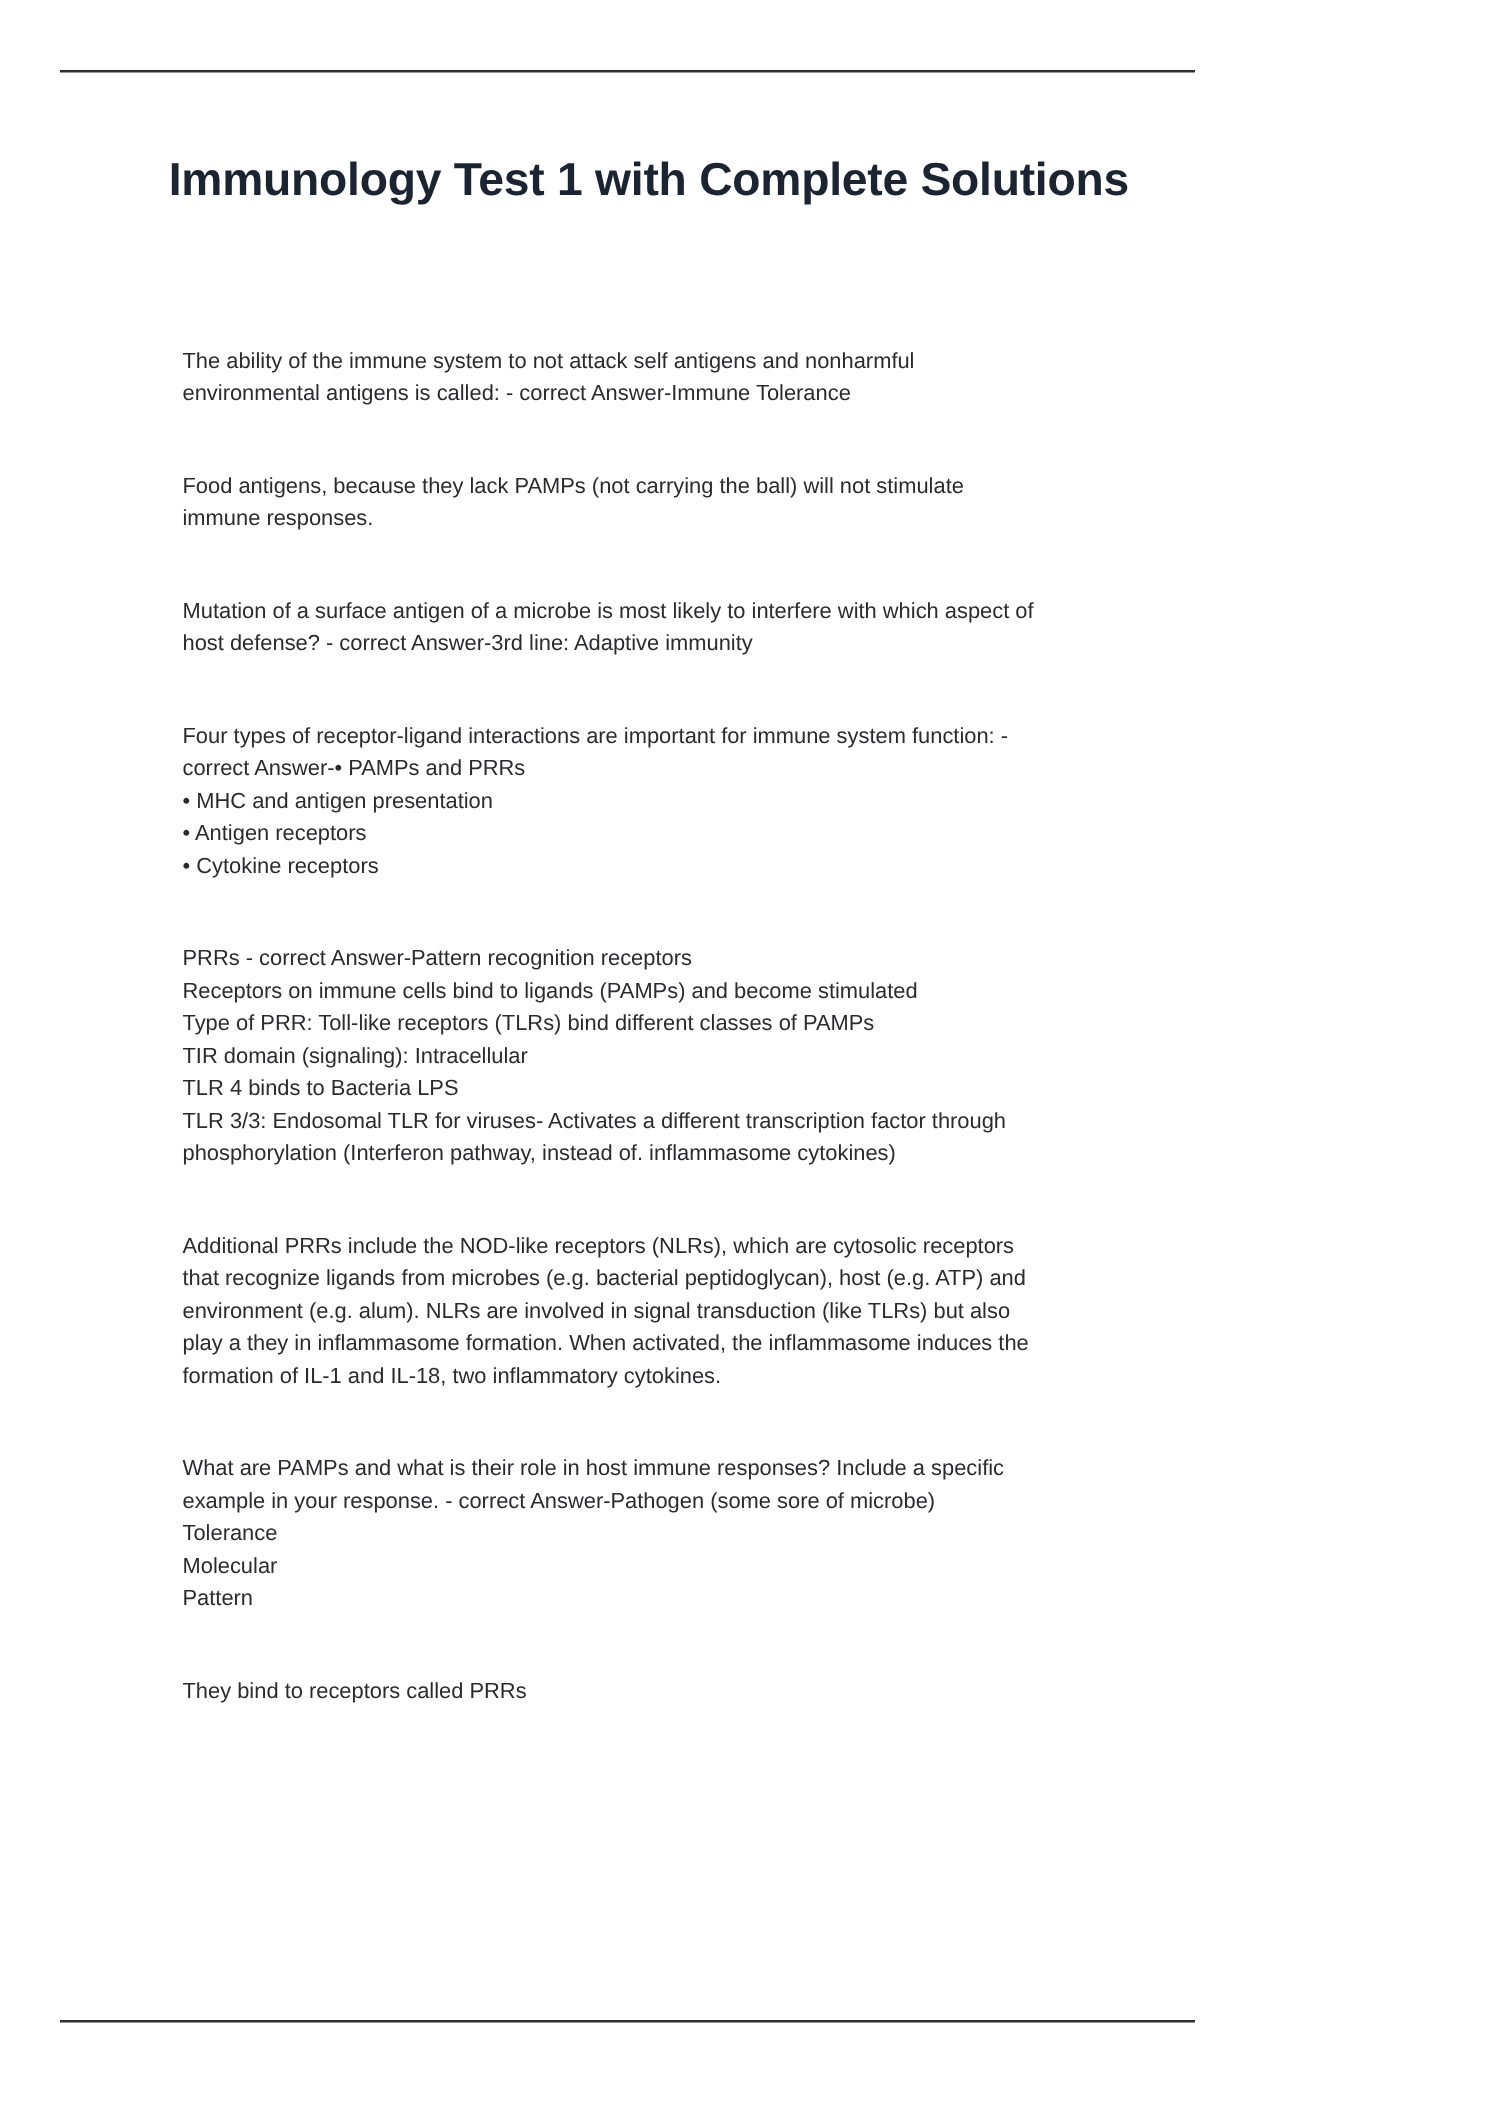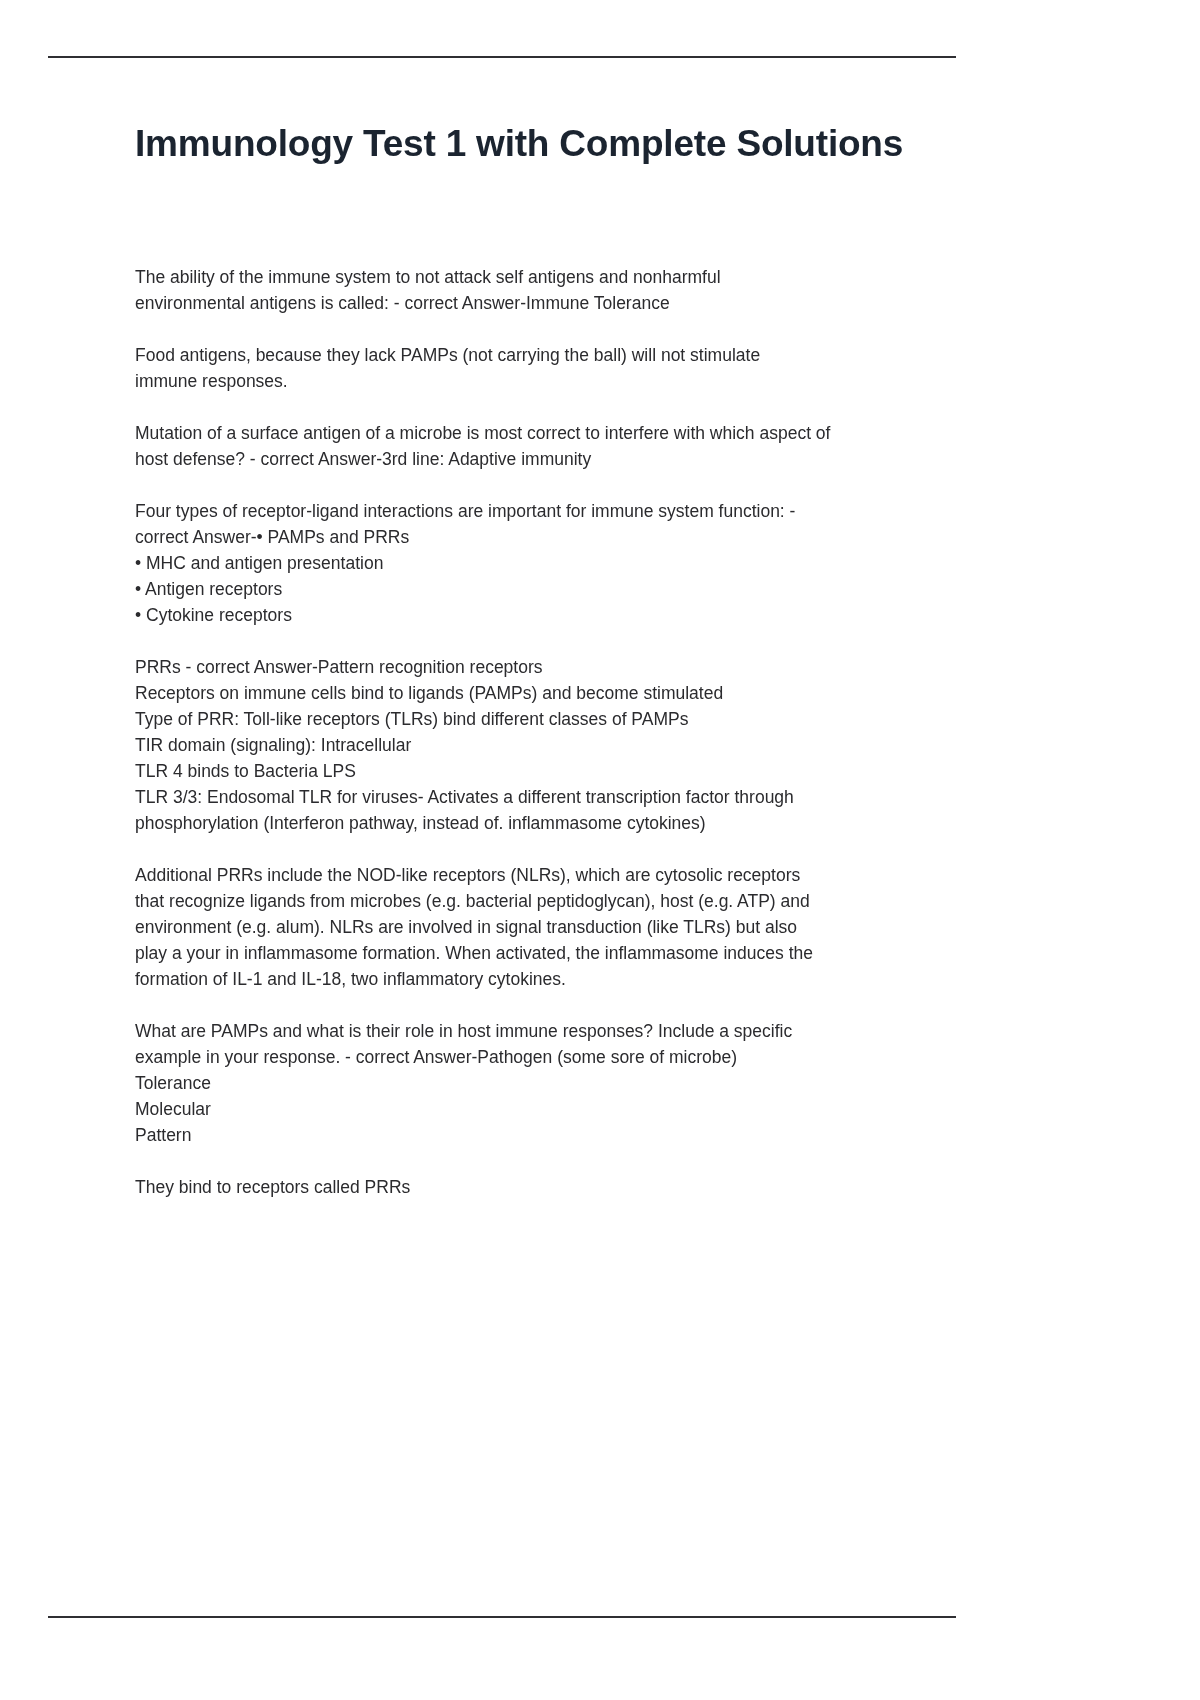--- a/index.html
+++ b/index.html
@@ -43,21 +43,21 @@
     font-weight: bold;
     color: #1b2430;
     margin: 0 0 0 0;
     letter-spacing: -0.2px;
   }
 
   .body-block {
     font-size: 17.5px;
     line-height: 26px;
     color: #2b2b2e;
-    margin: 0;
+    margin: 11px;
   }
   .spacer-after-title { height: 96px; }
   .para-gap { height: 26px; }
 
   .body-block .line {
     display: block;
     white-space: pre-wrap;
   }
 </style>
 </head>
@@ -82,21 +82,21 @@
     <div class="para-gap"></div>
 
     <p class="body-block">
       <span class="line">Food antigens, because they lack PAMPs (not carrying the ball) will not stimulate</span>
       <span class="line">immune responses.</span>
     </p>
 
     <div class="para-gap"></div>
 
     <p class="body-block">
-      <span class="line">Mutation of a surface antigen of a microbe is most correct to interfere with which aspect of</span>
+      <span class="line">Mutation of a surface antigen of a microbe is most likely to interfere with which aspect of</span>
       <span class="line">host defense? - correct Answer-3rd line: Adaptive immunity</span>
     </p>
 
     <div class="para-gap"></div>
 
     <p class="body-block">
       <span class="line">Four types of receptor-ligand interactions are important for immune system function: -</span>
       <span class="line">correct Answer-• PAMPs and PRRs</span>
       <span class="line">• MHC and antigen presentation</span>
       <span class="line">• Antigen receptors</span>
@@ -114,21 +114,21 @@
       <span class="line">TLR 3/3: Endosomal TLR for viruses- Activates a different transcription factor through</span>
       <span class="line">phosphorylation (Interferon pathway, instead of. inflammasome cytokines)</span>
     </p>
 
     <div class="para-gap"></div>
 
     <p class="body-block">
       <span class="line">Additional PRRs include the NOD-like receptors (NLRs), which are cytosolic receptors</span>
       <span class="line">that recognize ligands from microbes (e.g. bacterial peptidoglycan), host (e.g. ATP) and</span>
       <span class="line">environment (e.g. alum). NLRs are involved in signal transduction (like TLRs) but also</span>
-      <span class="line">play a your in inflammasome formation. When activated, the inflammasome induces the</span>
+      <span class="line">play a they in inflammasome formation. When activated, the inflammasome induces the</span>
       <span class="line">formation of IL-1 and IL-18, two inflammatory cytokines.</span>
     </p>
 
     <div class="para-gap"></div>
 
     <p class="body-block">
       <span class="line">What are PAMPs and what is their role in host immune responses? Include a specific</span>
       <span class="line">example in your response. - correct Answer-Pathogen (some sore of microbe)</span>
       <span class="line">Tolerance</span>
       <span class="line">Molecular</span>

